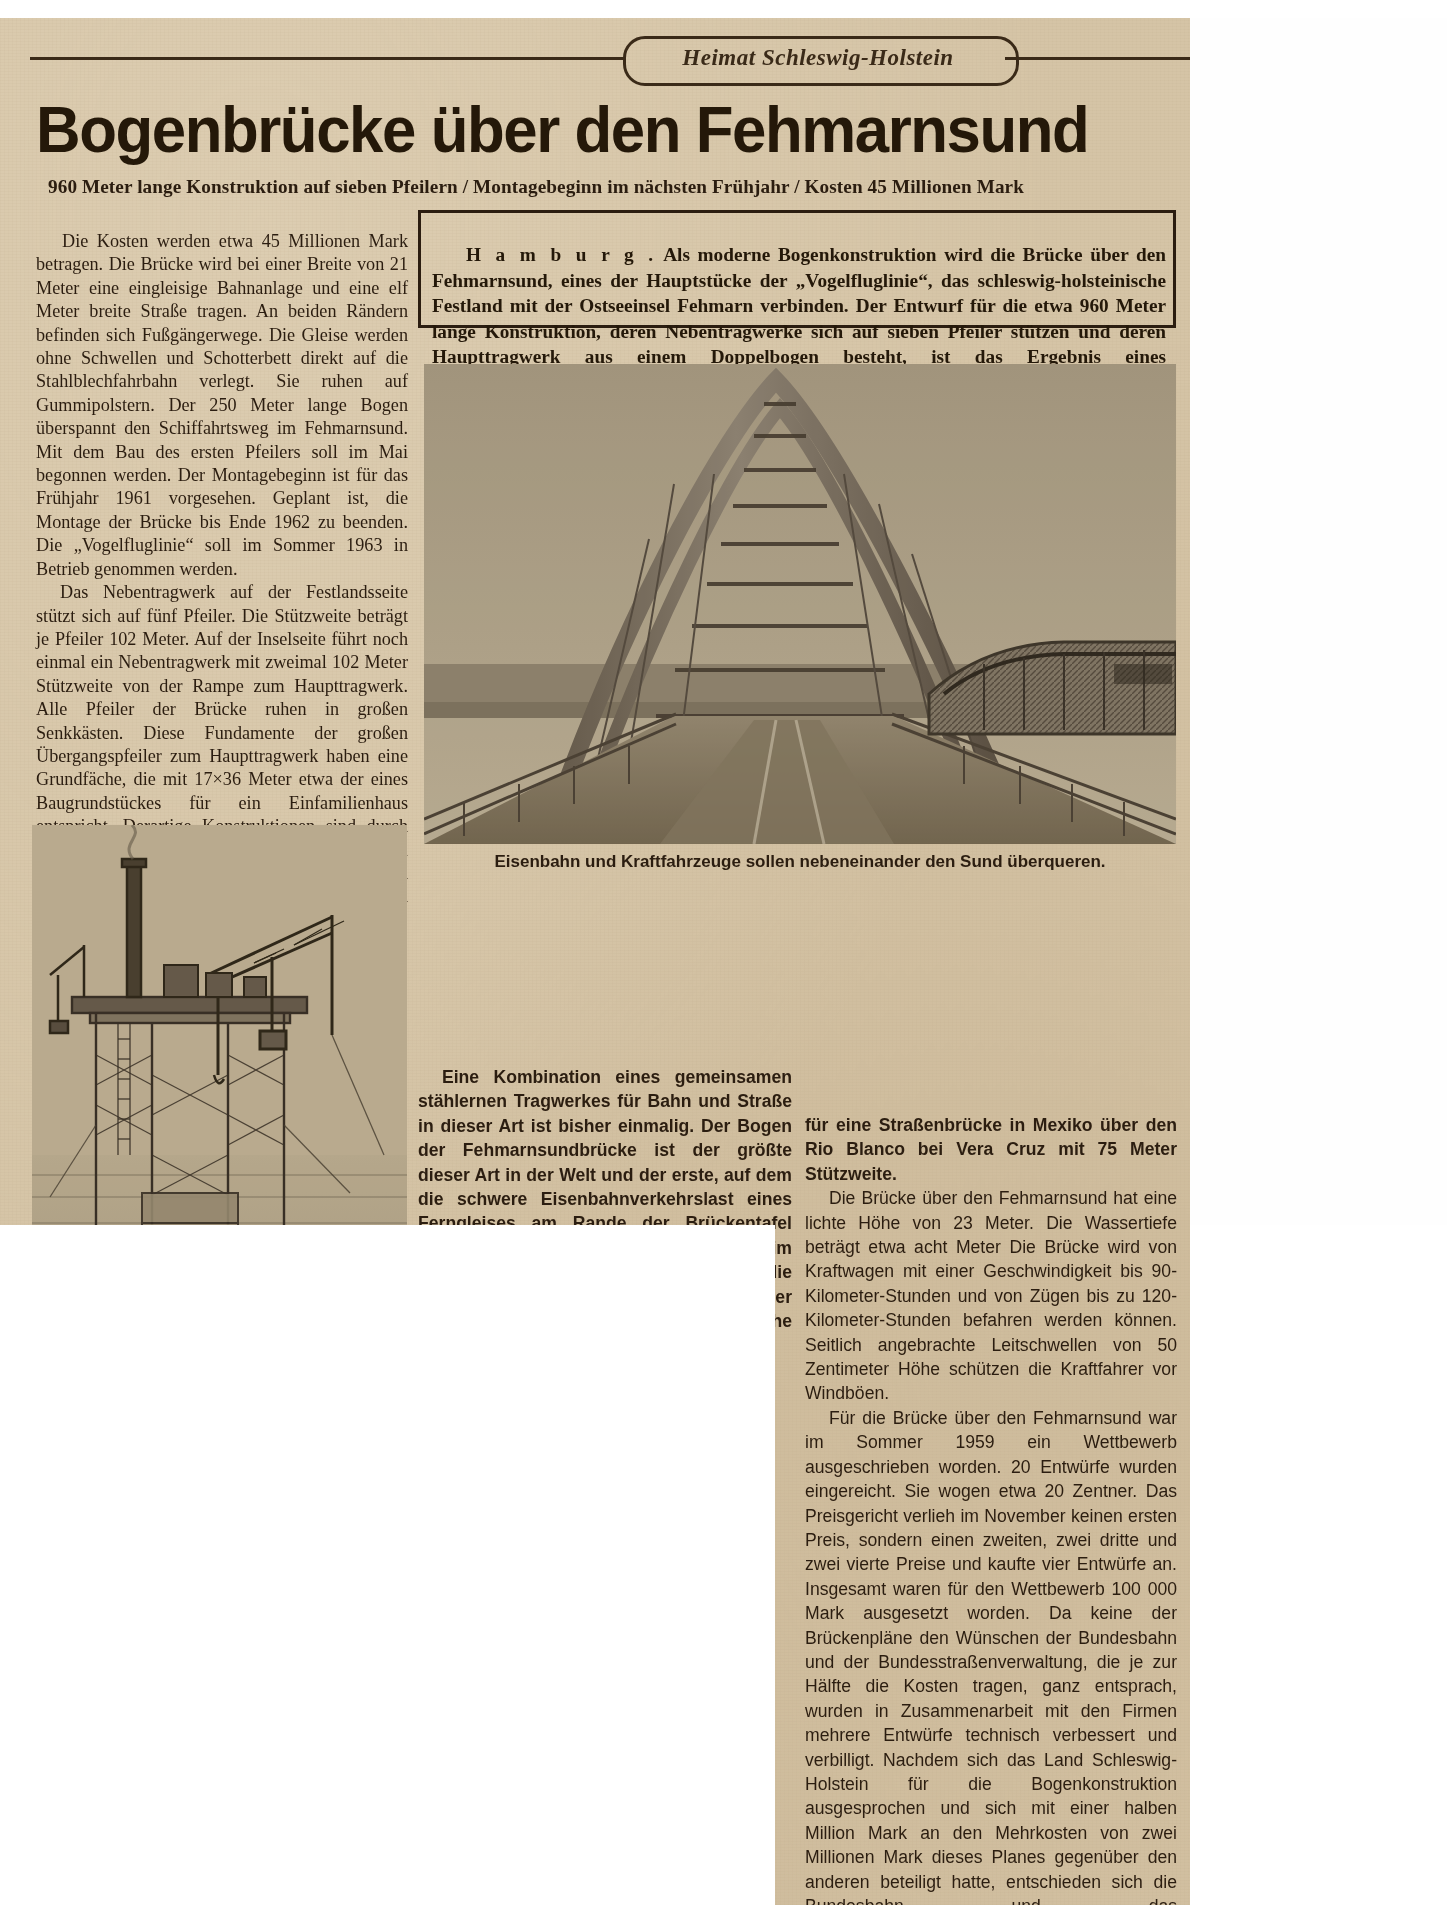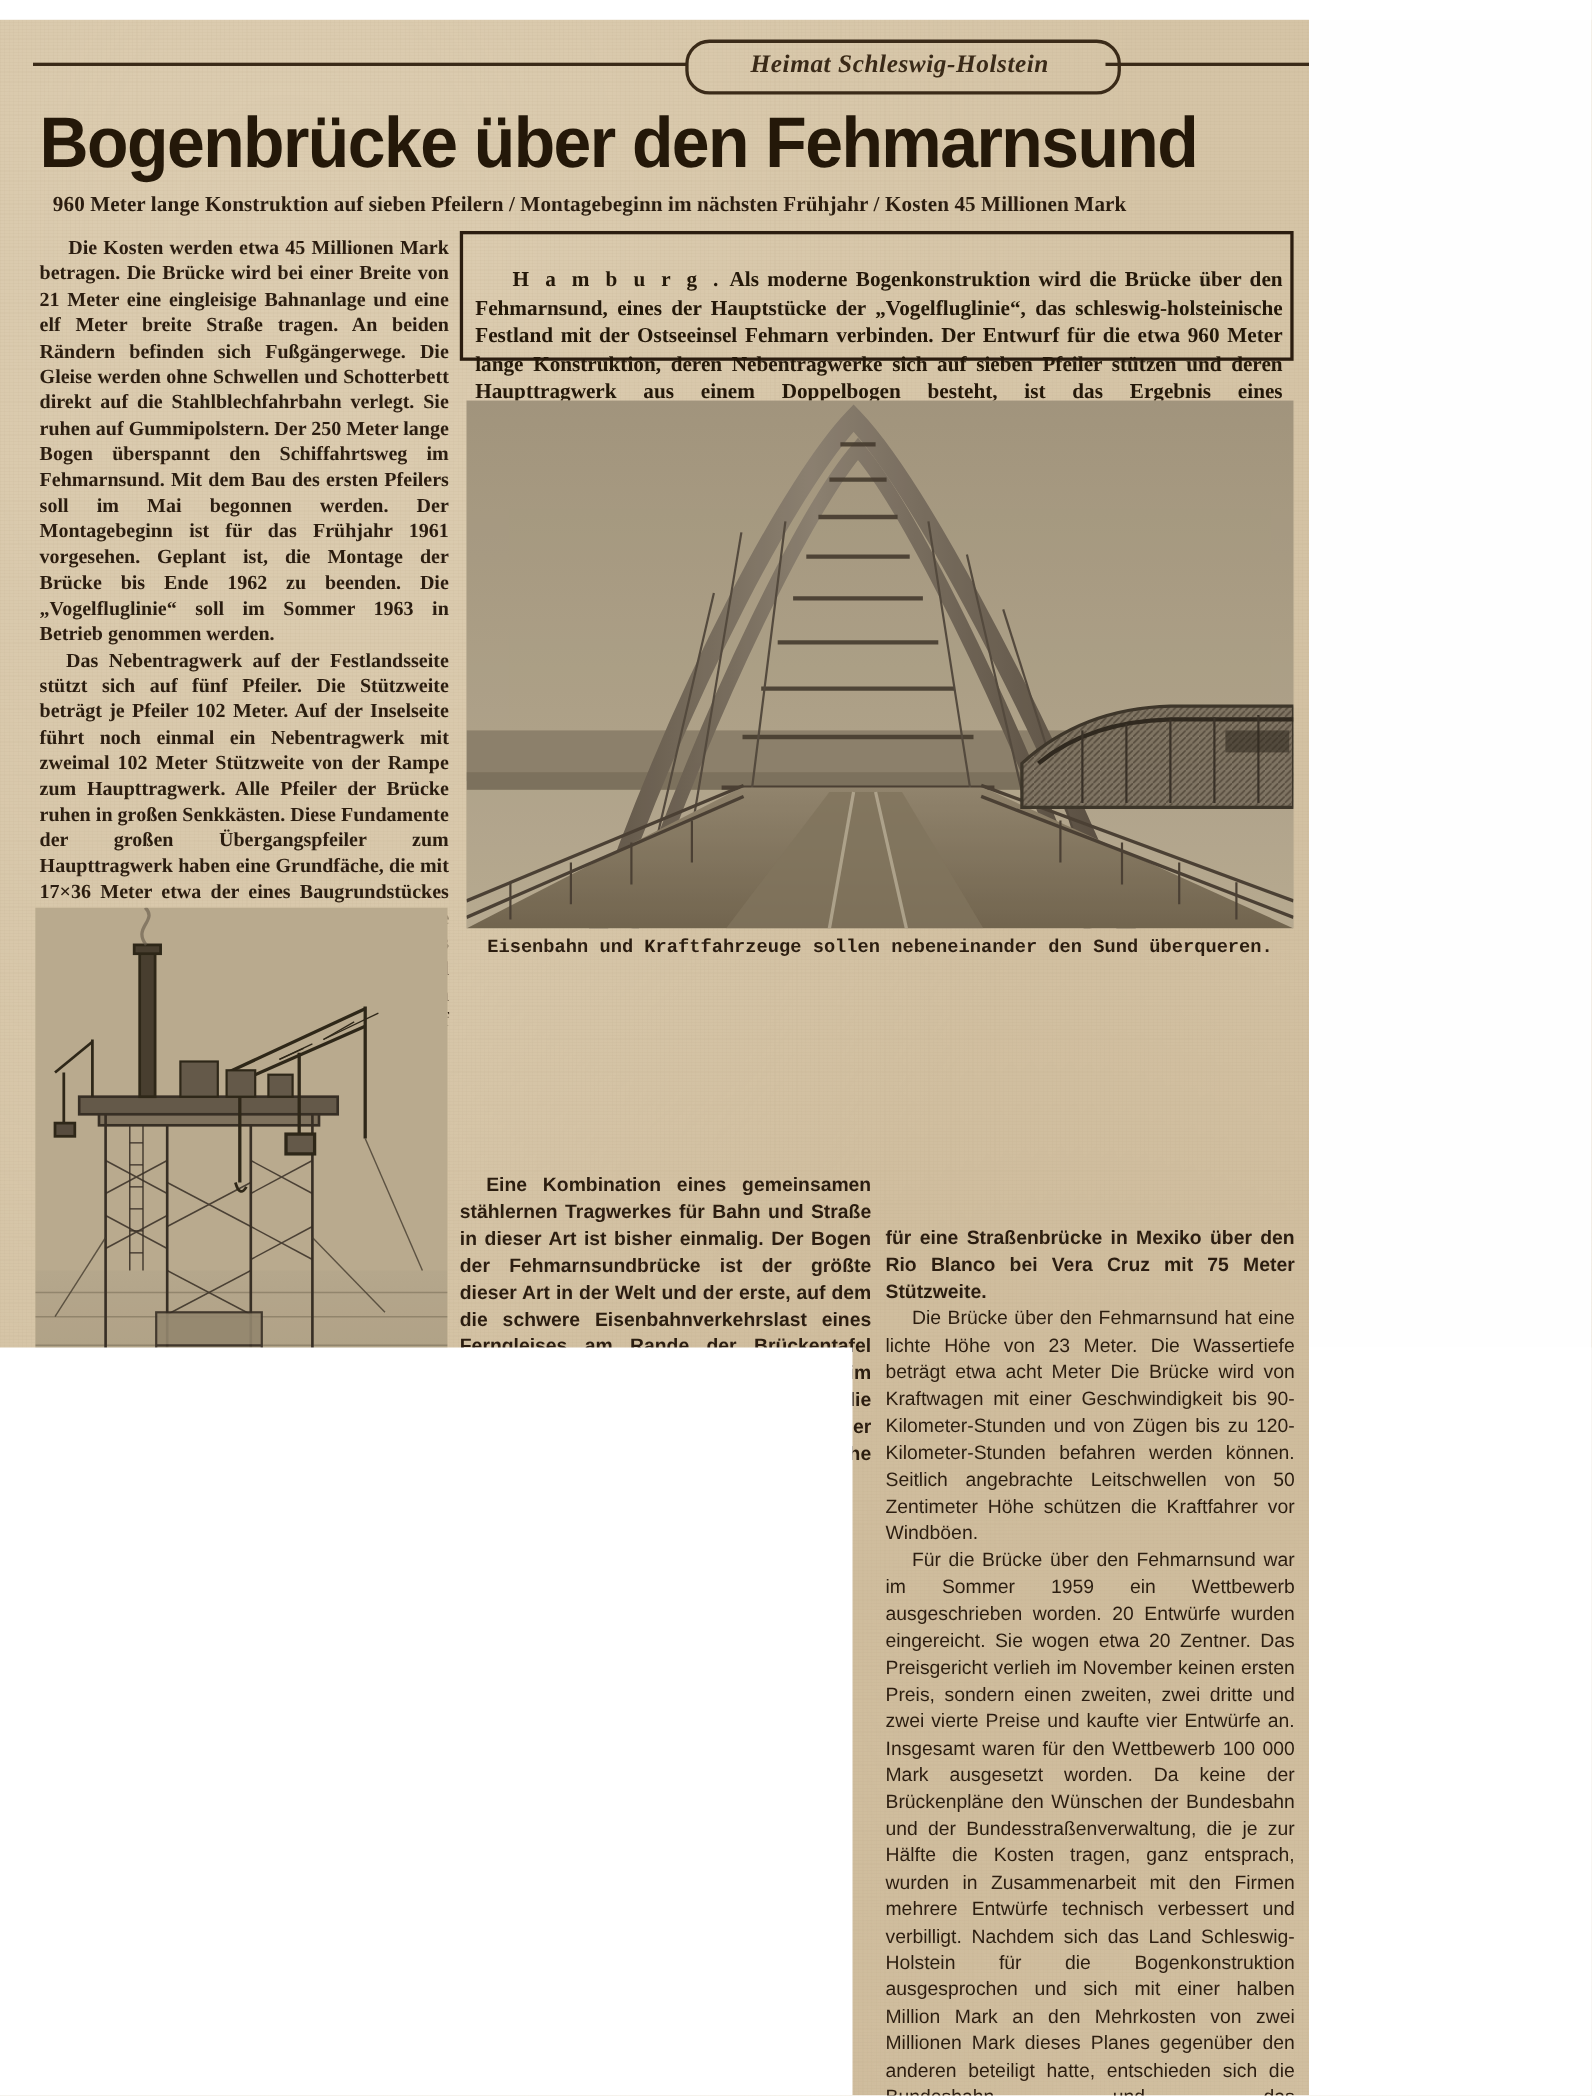--- a/index.html
+++ b/index.html
@@ -53,39 +53,39 @@
      font-family:"Liberation Serif",serif;font-weight:700;font-size:19.3px;
      line-height:25.5px;text-align:justify;color:#241809;
      text-indent:34px;margin-top:24px;}
   #lead .city{letter-spacing:3.5px;}
 
   
   .col{position:absolute;text-align:justify;color:#2b1d10;}
   .col p{margin:0 0 0 0;text-indent:24px;}
   .col p.first{text-indent:26px;}
 
-  #col1{left:36px;top:214px;width:372px;
-        font-family:"Liberation Serif",serif;font-weight:700;
+  #col1{left:36px;top:230px;width:372px;
+        font-family:"Liberation Serif",serif;font-weight:400;
         font-size:18.2px;line-height:23.4px;}
 
   #col2mid{left:418px;top:1065px;width:374px;
         font-family:"Liberation Sans",sans-serif;font-weight:400;
         font-size:17.6px;line-height:24.4px;}
   #col2mid .bold{font-weight:700;}
 
   #col3{left:805px;top:1065px;width:372px;
         font-family:"Liberation Sans",sans-serif;font-weight:400;
         font-size:17.6px;line-height:24.4px;}
   #col3 .bold{font-weight:700;margin-top:48px;}
 
   
   #photo1{position:absolute;left:424px;top:364px;width:752px;height:480px;
           overflow:hidden;background:#b9ab92;}
   #cap1{position:absolute;left:424px;top:852px;width:752px;
-        text-align:center;font-family:Liberation Mono, monospace;font-weight:700;
+        text-align:center;font-family:Liberation Sans, sans-serif;font-weight:700;
         font-size:17px;color:#2b1d10;}
 
   
   #photo2{position:absolute;left:32px;top:825px;width:375px;height:595px;
           overflow:hidden;background:#cdbd9f;}
   #cap2{position:absolute;left:32px;top:1432px;width:375px;
         font-family:"Liberation Serif",serif;font-weight:700;
         font-size:17px;color:#2b1d10;}
 </style>
 </head>

